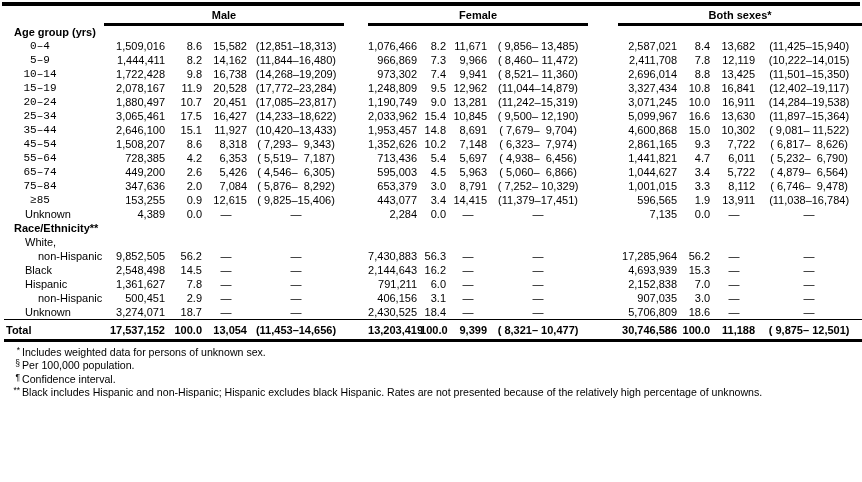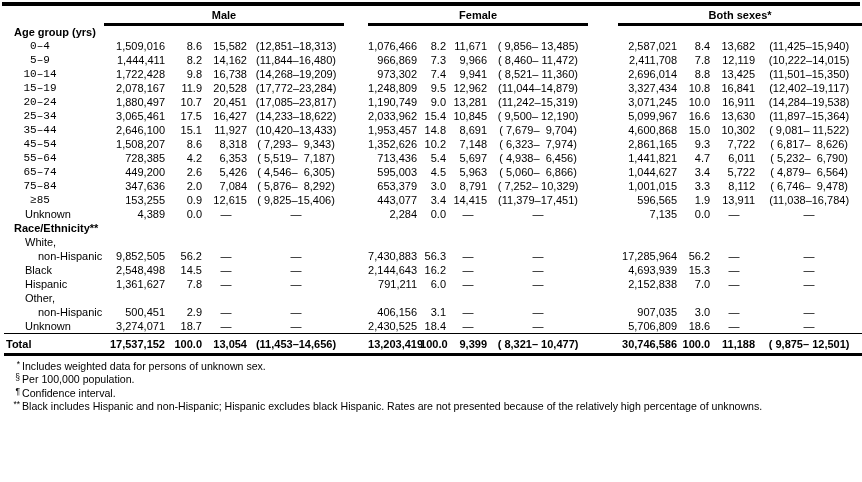--- a/index.html
+++ b/index.html
@@ -370,23 +370,20 @@
           <td class="c-no">791,211</td>
           <td class="c-pct">6.0</td>
           <td class="c-rate dash">—</td>
           <td class="c-ci dash">—</td>
           <td class="gap"></td>
           <td class="c-no">2,152,838</td>
           <td class="c-pct">7.0</td>
           <td class="c-rate dash">—</td>
           <td class="c-ci dash">—</td>
         </tr>
-        <tr class="row-label">
-          <td class="c-label" colspan="15">Other,</td>
-        </tr>
         <tr class="row-data ind-sub2">
           <td class="c-label">non-Hispanic</td>
           <td class="c-no">500,451</td>
           <td class="c-pct">2.9</td>
           <td class="c-rate dash">—</td>
           <td class="c-ci dash">—</td>
           <td class="gap"></td>
           <td class="c-no">406,156</td>
           <td class="c-pct">3.1</td>
           <td class="c-rate dash">—</td>

